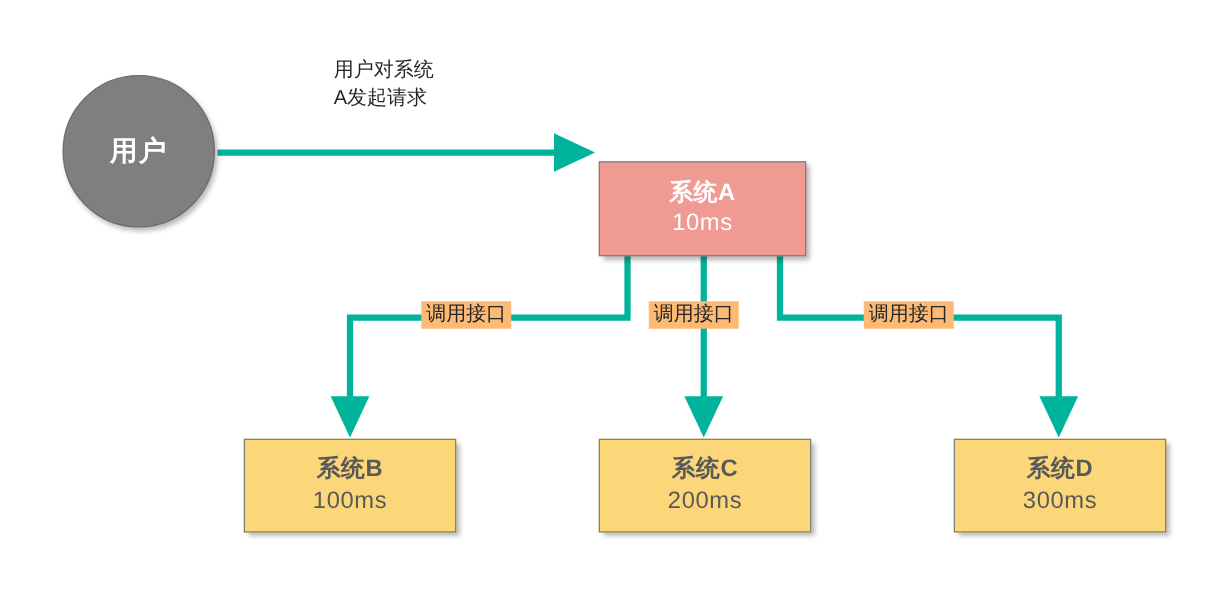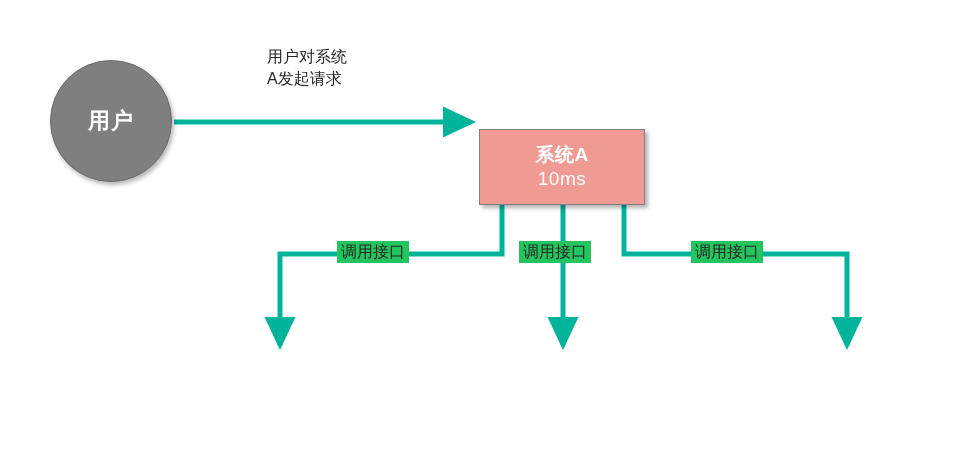--- a/index.html
+++ b/index.html
@@ -104,21 +104,21 @@
     height: 75px;
     background: #fbd779;
     color: #595959;
   }
 
   
   .edge-label {
     position: absolute;
     font-size: 16px;
     color: #262626;
-    background: #22c55e;
+    background: #fdba74;
     padding: 0 4px;
     white-space: nowrap;
     line-height: 1.35;
   }
   .label-request {
     left: 267px;
     top: 46px;
     background: transparent;
     padding: 0;
   }
@@ -167,16 +167,28 @@
 
   <div class="node node-a">
     <span class="node-title">系统A</span>
     <span class="node-sub">10ms</span>
   </div>
 
   <div class="edge-label label-b">调用接口</div>
   <div class="edge-label label-c">调用接口</div>
   <div class="edge-label label-d">调用接口</div>
 
+  <div class="node node-b">
+    <span class="node-title">系统B</span>
+    <span class="node-sub">100ms</span>
+  </div>
 
+  <div class="node node-c">
+    <span class="node-title">系统C</span>
+    <span class="node-sub">200ms</span>
+  </div>
 
+  <div class="node node-d">
+    <span class="node-title">系统D</span>
+    <span class="node-sub">300ms</span>
+  </div>
 
 </div>
 
 </body></html>

